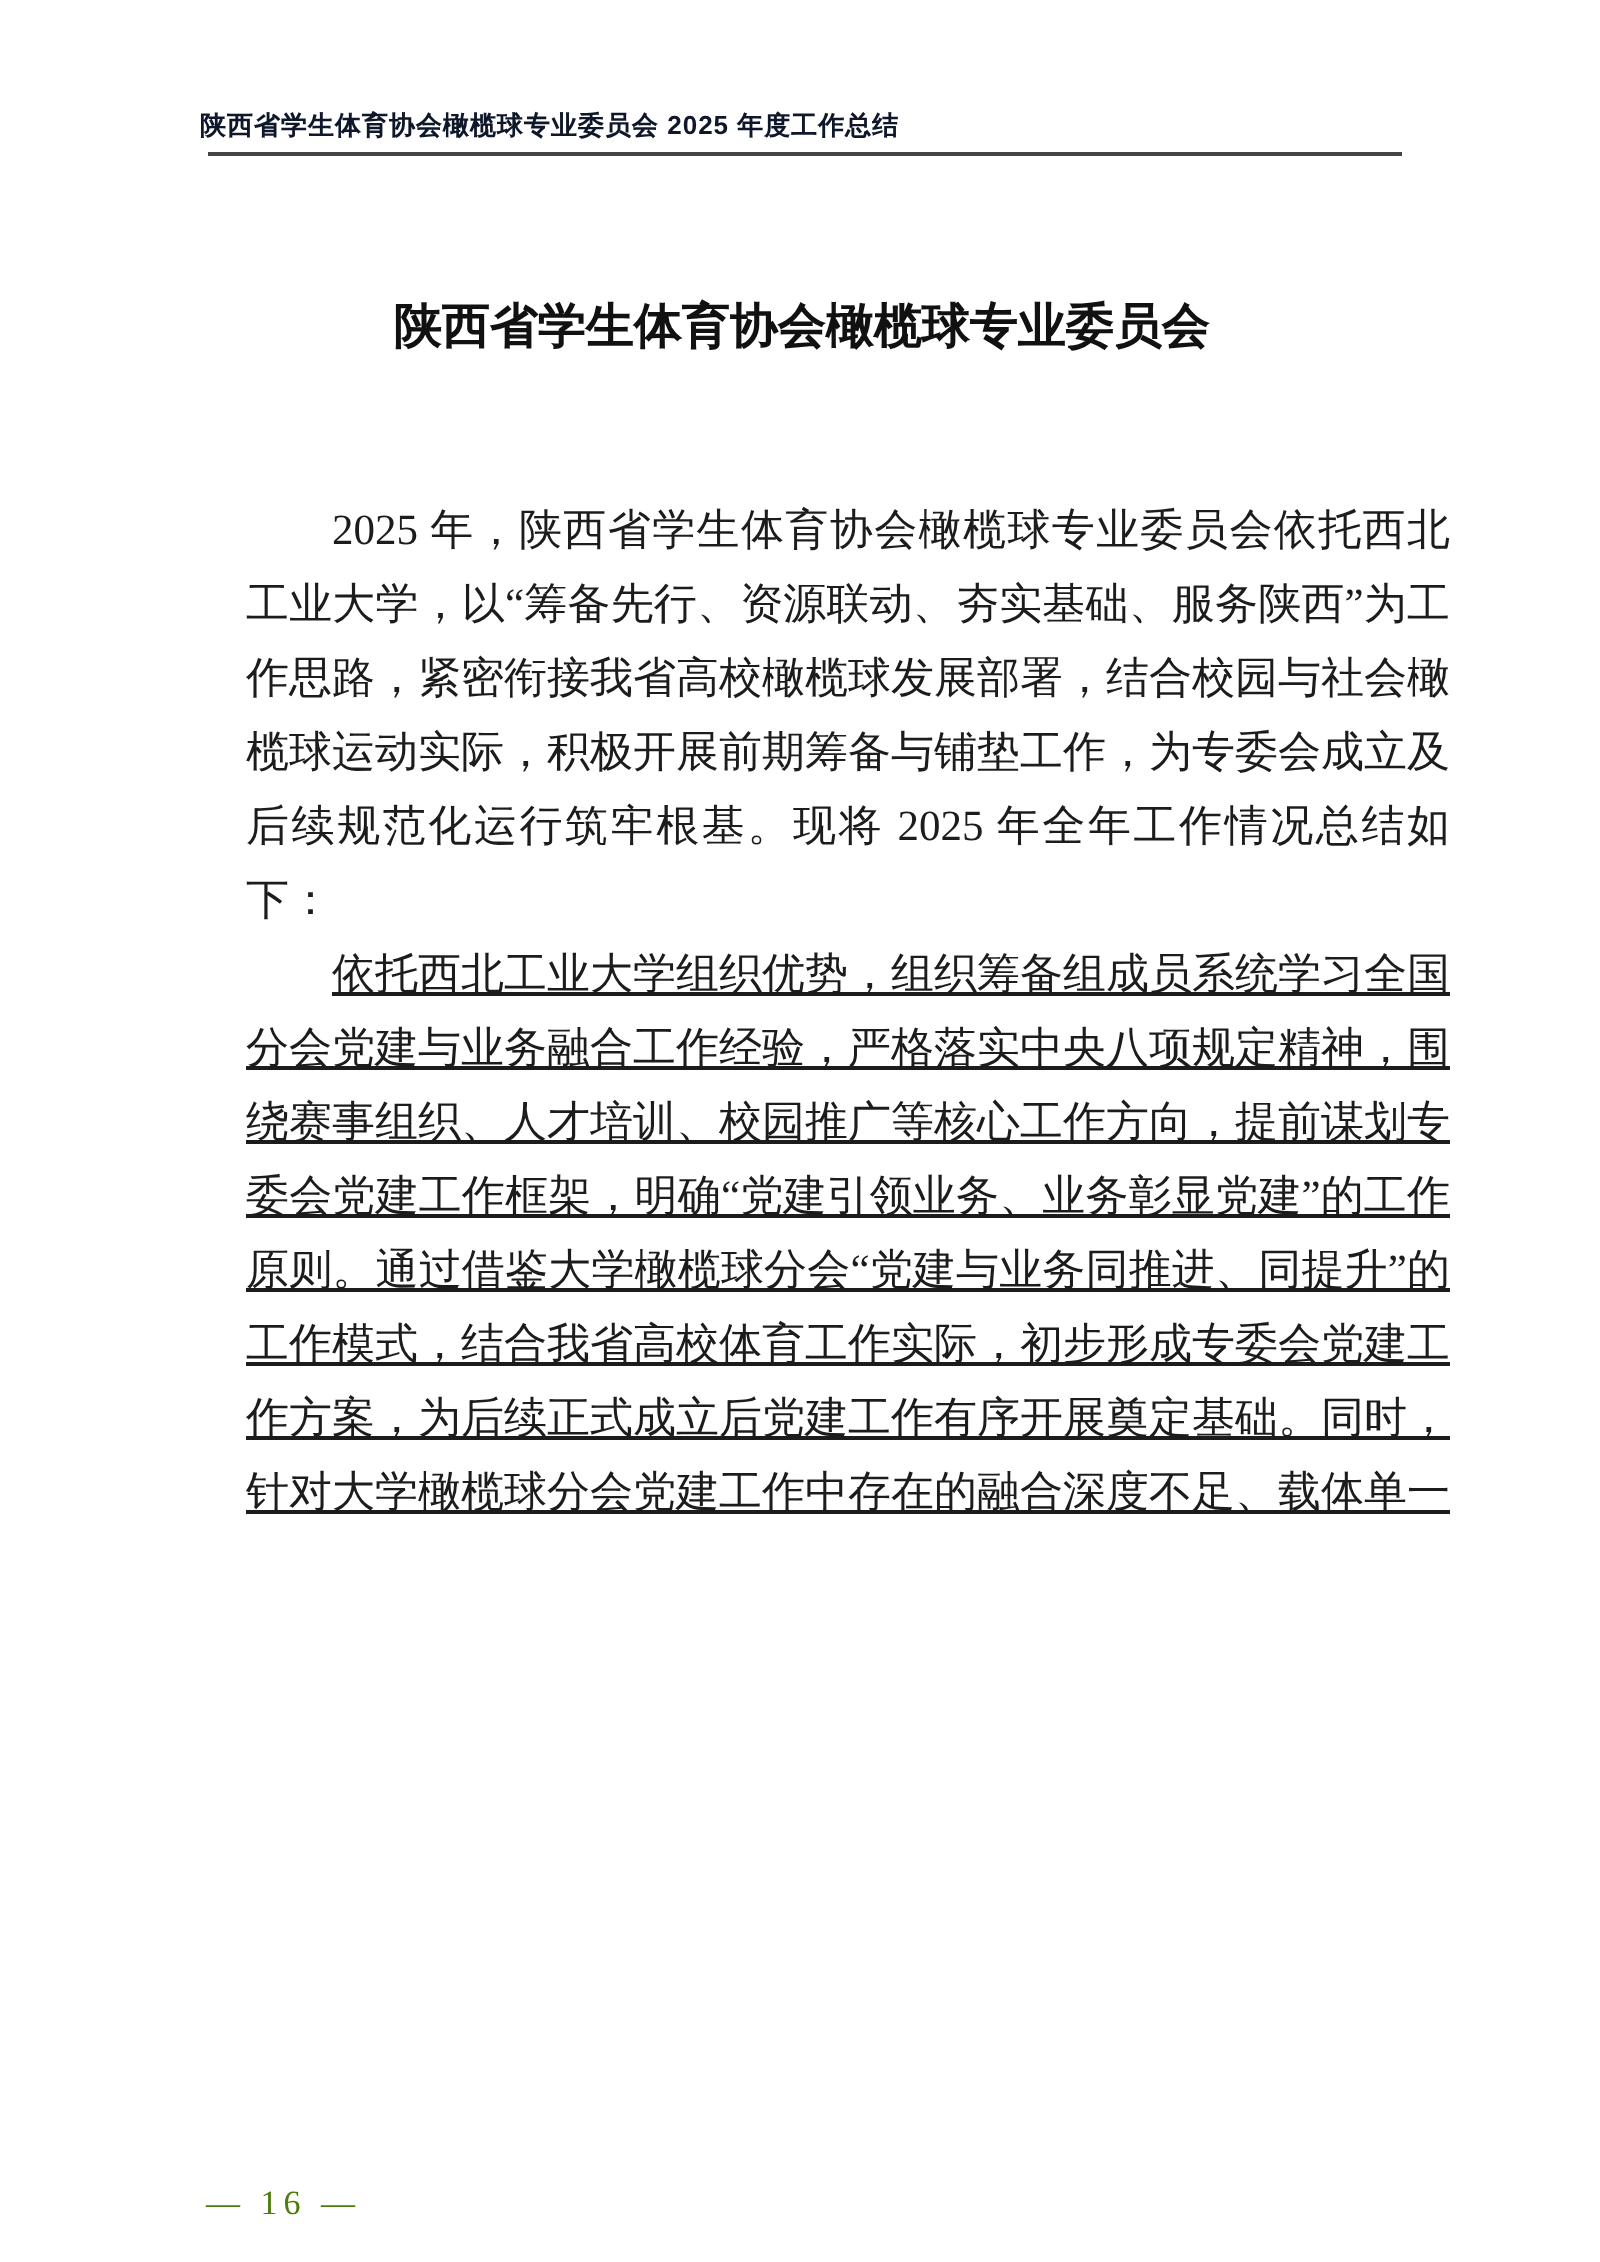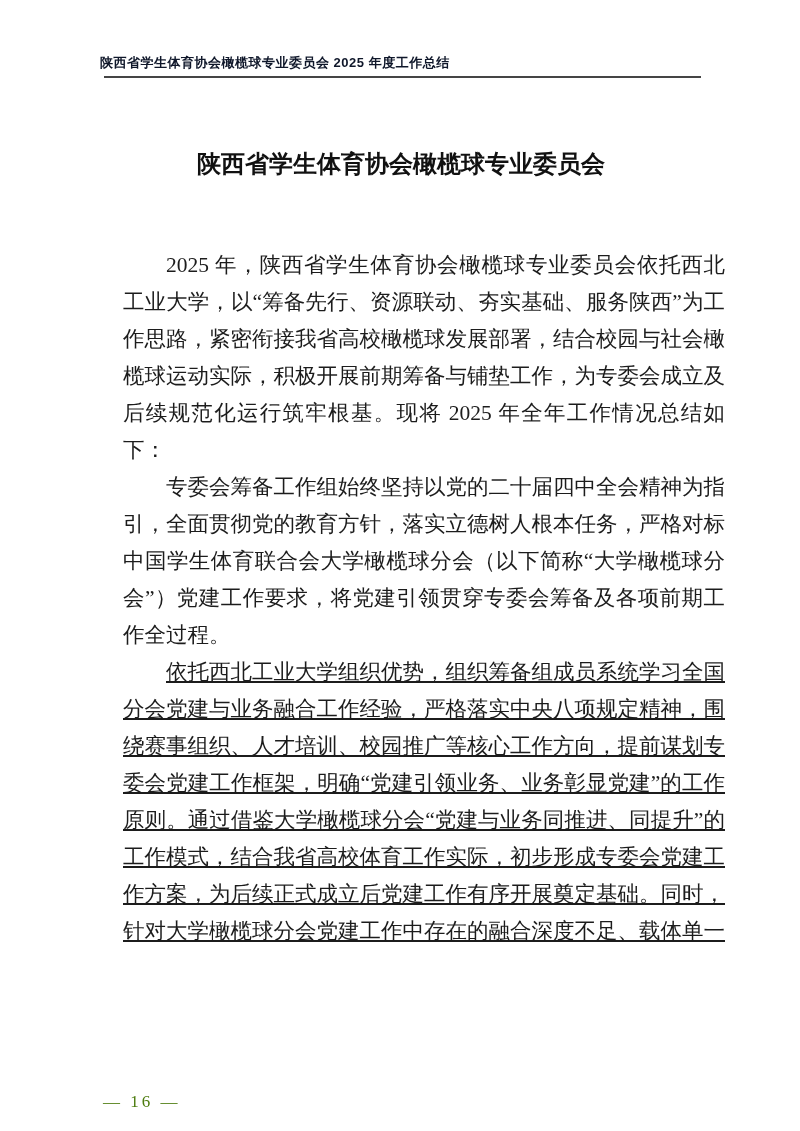--- a/index.html
+++ b/index.html
@@ -94,19 +94,18 @@
   <div class="doc-header">陕西省学生体育协会橄榄球专业委员会 2025 年度工作总结</div>
 
   <div class="header-rule"></div>
 
   <div class="doc-title">
     <div>陕西省学生体育协会橄榄球专业委员会</div>
   </div>
 
   <div class="doc-body">
     <p>2025 年，陕西省学生体育协会橄榄球专业委员会依托西北工业大学，以“筹备先行、资源联动、夯实基础、服务陕西”为工作思路，紧密衔接我省高校橄榄球发展部署，结合校园与社会橄榄球运动实际，积极开展前期筹备与铺垫工作，为专委会成立及后续规范化运行筑牢根基。现将 2025 年全年工作情况总结如下：</p>
-    <p>专委会筹备工作组始终坚持以党的二十届四中全会精神为指引，全面贯彻党的教育方针，落实立德树人根本任务，严格对标中国学生体育联合会大学橄榄球分会（以下简称“大学橄榄球分会”）党建工作要求，将党建引领贯穿专委会筹备及各项前期工作全过程。</p>
     <p class="cut-at-page-bottom">依托西北工业大学组织优势，组织筹备组成员系统学习全国分会党建与业务融合工作经验，严格落实中央八项规定精神，围绕赛事组织、人才培训、校园推广等核心工作方向，提前谋划专委会党建工作框架，明确“党建引领业务、业务彰显党建”的工作原则。通过借鉴大学橄榄球分会“党建与业务同推进、同提升”的工作模式，结合我省高校体育工作实际，初步形成专委会党建工作方案，为后续正式成立后党建工作有序开展奠定基础。同时，针对大学橄榄球分会党建工作中存在的融合深度不足、载体单一</p>
   </div>
 
   <div class="doc-footer">— 16 —</div>
 
 </div>
 
 </body></html>

